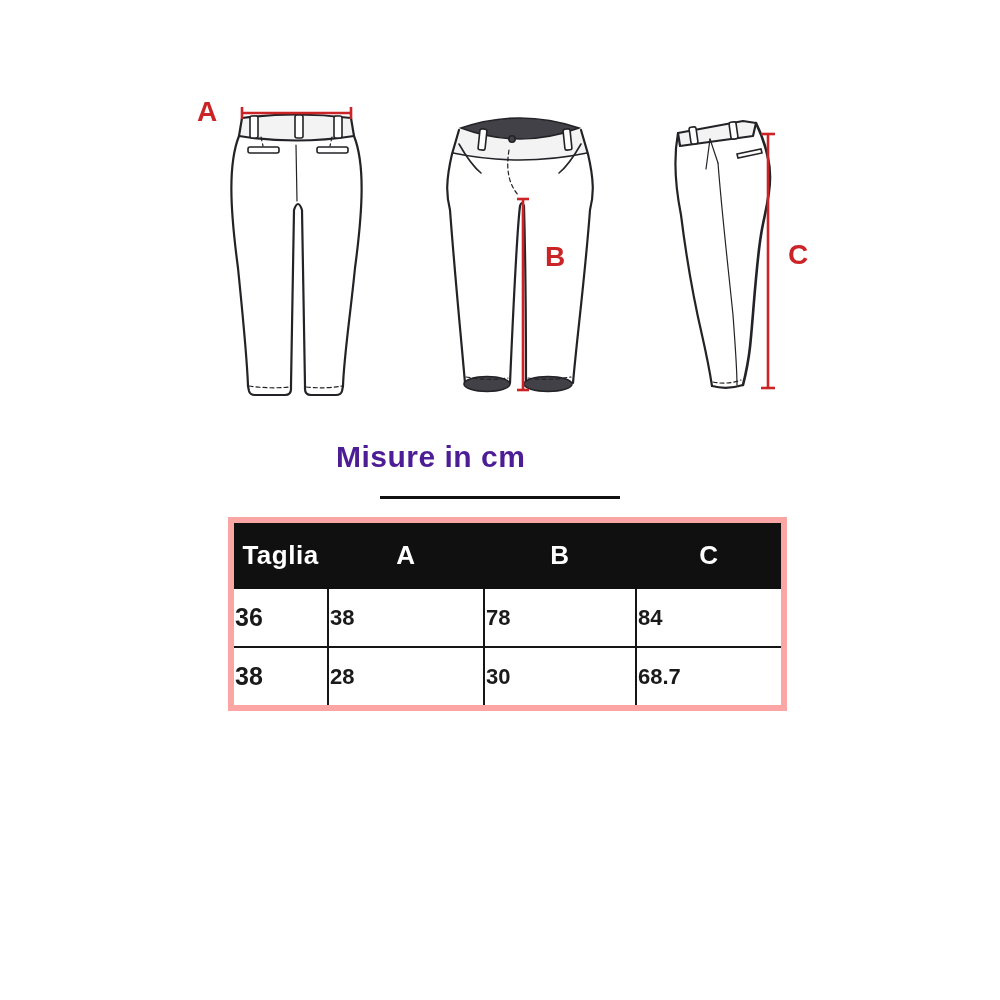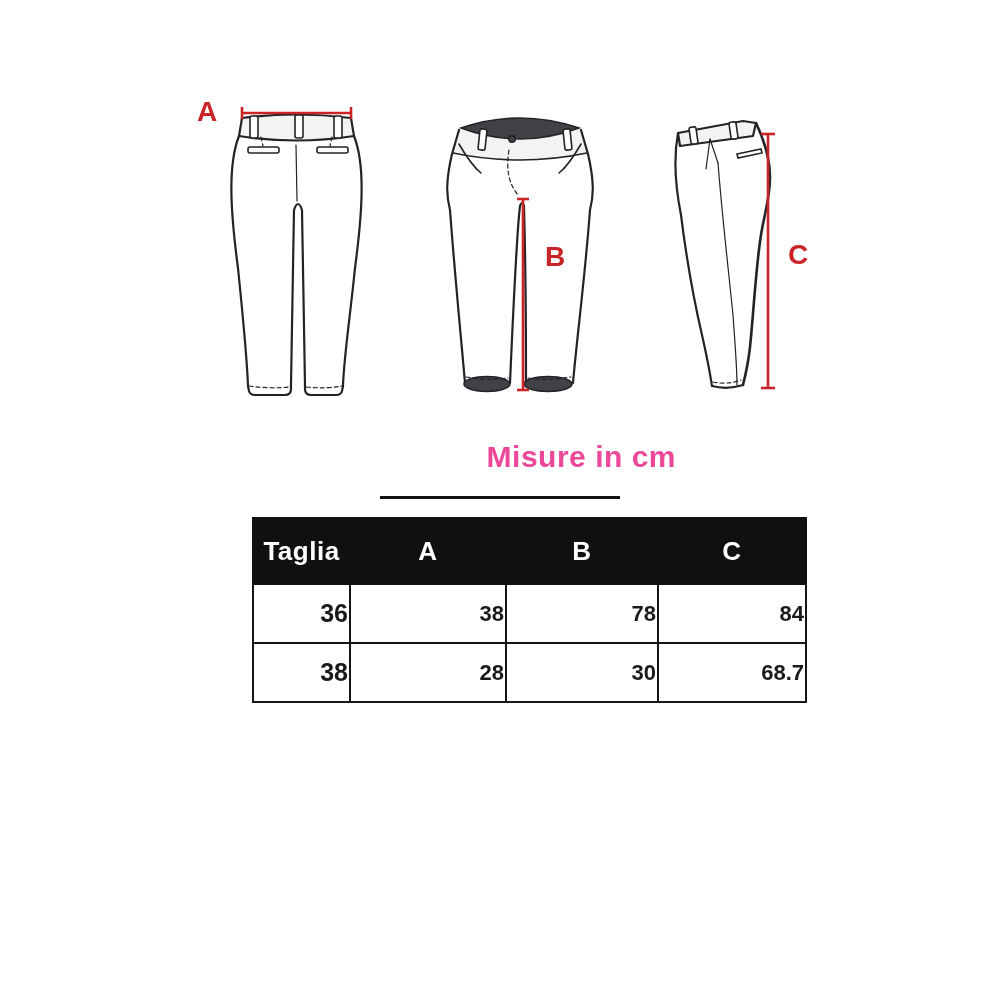--- a/index.html
+++ b/index.html
@@ -29,38 +29,38 @@
   .thin{stroke-width:1.2;}
   .dash{stroke-dasharray:4 3;stroke-width:1.2;}
   .band{fill:#f3f3f3;stroke:var(--ink);stroke-width:2.2;stroke-linejoin:round;}
   .bandfill{fill:#f3f3f3;stroke:none;}
   .dark{fill:var(--waistband-dark);stroke:var(--ink);stroke-width:1.6;}
   .loop{fill:#ffffff;stroke:var(--ink);stroke-width:1.6;}
   .pocket{fill:#ffffff;stroke:var(--ink);stroke-width:1.6;}
   .red{fill:none;stroke:var(--accent-red);stroke-width:2.6;stroke-linecap:butt;}
   
   .title{
-    position:absolute;left:346px;top:440px;width:330px;margin:0;
-    text-align:right;font-size:30px;font-weight:800;color:#ec4899;letter-spacing:.5px;
+    position:absolute;left:336px;top:440px;width:330px;margin:0;
+    text-align:left;font-size:30px;font-weight:800;color:#4c1d95;letter-spacing:.5px;
   }
   .title-underline{position:absolute;left:380px;top:496px;width:240px;height:3px;background:#111;}
   
   .size-table{
-    position:absolute;left:252px;top:517px;width:553px;
+    position:absolute;left:228px;top:517px;width:553px;
     border-collapse:collapse;table-layout:fixed;
-    border:1px solid #fca5a5;
+    border:6px solid #fca5a5;
   }
   .size-table th{
     background:var(--header-bg);color:var(--header-text);
     height:62px;font-size:26px;font-weight:700;text-align:center;
     border:2px solid var(--header-bg);letter-spacing:.5px;
   }
   .size-table td{
     background:#fff;border:2px solid #151515;height:55px;
-    text-align:right;vertical-align:middle;
+    text-align:left;vertical-align:middle;
     font-size:22px;font-weight:700;color:#1a1a1a;
   }
   .size-table td.taglia{font-size:25px;font-weight:800;}
 </style>
 </head>
 <body>
 
 <div class="canvas">
 
   <figure class="fig fig-back">

